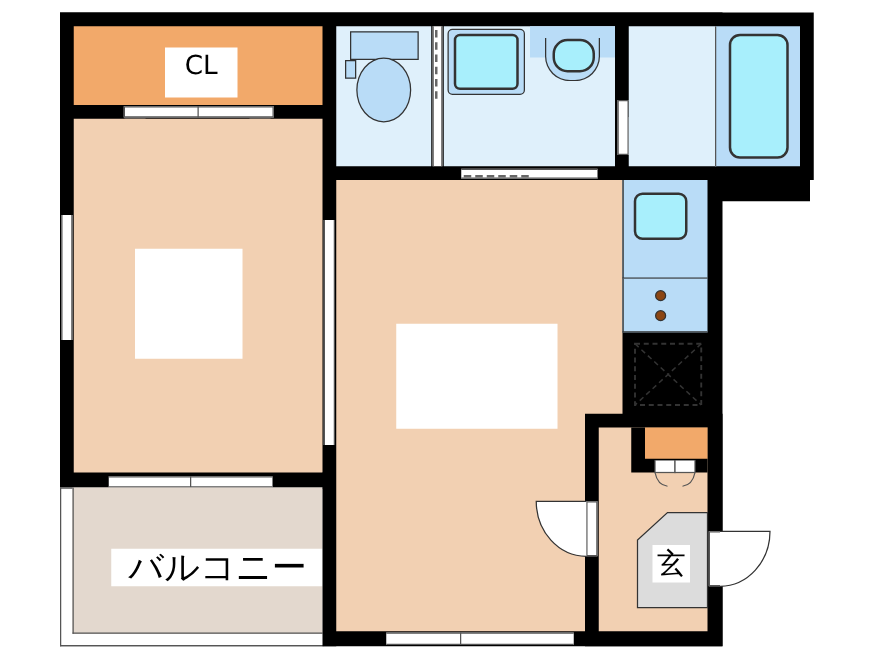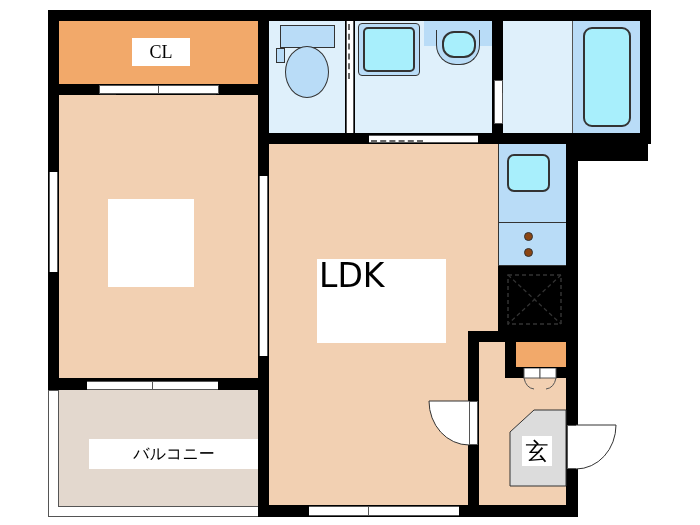--- a/index.html
+++ b/index.html
@@ -16,41 +16,41 @@
   .winv{background:#fff;border-left:1px solid #555;border-right:1px solid #555;}
 </style>
 </head>
 <body>
 
 <div class="abs wall" style="left:48px;top:10px;width:603px;height:134px;"></div>
 <div class="abs wall" style="left:566px;top:133px;width:82px;height:28px;"></div>
 <div class="abs wall" style="left:48px;top:10px;width:530px;height:507px;"></div>
 
 <div class="abs room-cl" style="left:59px;top:21px;width:199px;height:63px;"></div>
-<div class="label" style="left:132px;top:38px;width:58px;height:28px;font-size:18px;text-align:center;line-height:28px;font-family:Liberation Serif, serif;">CL</div>
+<div class="label" style="left:132px;top:38px;width:58px;height:40px;font-size:21px;text-align:center;line-height:28px;">CL</div>
 
 <div class="abs win" style="left:99px;top:85px;width:120px;height:9px;border:1px solid #555;"></div>
 <div class="abs" style="left:158px;top:85px;width:1px;height:9px;background:#555;"></div>
 <svg class="abs" style="left:98px;top:94px;" width="124" height="26">
   <polygon points="2,1 18,1 10,24" fill="#fff" stroke="#333" stroke-width="1"></polygon>
   <polygon points="102,1 118,1 110,24" fill="#fff" stroke="#333" stroke-width="1"></polygon>
 </svg>
 
 <div class="abs room-wood" style="left:59px;top:95px;width:199px;height:283px;"></div>
 <div class="label" style="left:108px;top:199px;width:84px;height:88px;font-size:36px;padding-left:2px;">
 </div>
 
 <div class="abs winv" style="left:49px;top:172px;width:9px;height:100px;"></div>
 <div class="abs winv" style="left:259px;top:176px;width:9px;height:180px;"></div>
 <div class="abs win" style="left:87px;top:381px;width:131px;height:9px;"></div>
 <div class="abs" style="left:152px;top:381px;width:1px;height:9px;background:#555;"></div>
 
 <div class="abs" style="left:48px;top:390px;width:211px;height:127px;background:#fff;border:1px solid #555;border-right:none;"></div>
 <div class="abs" style="left:58px;top:390px;width:200px;height:117px;background:#e3d8ce;border-left:1px solid #555;border-bottom:1px solid #555;"></div>
-<div class="label" style="left:89px;top:439px;width:170px;height:30px;font-size:16px;text-align:center;line-height:30px;">バルコニー</div>
+<div class="label" style="left:89px;top:439px;width:170px;height:30px;font-size:28px;text-align:center;line-height:30px;">バルコニー</div>
 <div class="abs wall" style="left:258px;top:378px;width:11px;height:139px;"></div>
 
 <div class="abs room-wet" style="left:269px;top:21px;width:76px;height:112px;"></div>
 <div class="abs blue" style="left:280px;top:25px;width:55px;height:23px;"></div>
 <div class="abs blue" style="left:276px;top:48px;width:9px;height:15px;"></div>
 <div class="abs blue" style="left:285px;top:46px;width:44px;height:52px;border-radius:50%;"></div>
 <div class="abs winv" style="left:346px;top:21px;width:8px;height:112px;background:#fff;"></div>
 <div class="abs" style="left:348px;top:24px;width:2px;height:55px;border-left:2px dashed #666;"></div>
 
 <div class="abs room-wet" style="left:355px;top:21px;width:137px;height:112px;"></div>
@@ -65,21 +65,20 @@
 </svg>
 
 <div class="abs room-wet" style="left:503px;top:21px;width:70px;height:112px;"></div>
 <div class="abs" style="left:572px;top:21px;width:68px;height:112px;background:#b9dcf7;border-left:1px solid #555;"></div>
 <div class="abs cyan" style="left:583px;top:27px;width:48px;height:100px;border-radius:9px;"></div>
 
 <div class="abs room-wood" style="left:269px;top:144px;width:229px;height:361px;"></div>
 <div class="abs win" style="left:369px;top:135px;width:109px;height:8px;"></div>
 <div class="abs" style="left:371px;top:140px;width:52px;height:1px;border-top:2px dashed #666;"></div>
 <div class="label" style="left:317px;top:259px;width:127px;height:84px;font-size:33px;padding-left:2px;">
-  <div>LDK</div>
 </div>
 <div class="abs win" style="left:309px;top:506px;width:150px;height:10px;"></div>
 <div class="abs" style="left:368px;top:506px;width:1px;height:10px;background:#555;"></div>
 
 <div class="abs" style="left:498px;top:144px;width:68px;height:79px;background:#b9dcf7;border-left:1px solid #333;border-bottom:1px solid #333;"></div>
 <div class="abs cyan" style="left:507px;top:154px;width:43px;height:38px;border-radius:7px;"></div>
 <div class="abs" style="left:498px;top:223px;width:68px;height:43px;background:#b9dcf7;border-left:1px solid #333;border-bottom:1px solid #333;"></div>
 <div class="abs" style="left:524px;top:232px;width:9px;height:9px;border-radius:50%;background:#8b4513;border:1px solid #333;"></div>
 <div class="abs" style="left:524px;top:248px;width:9px;height:9px;border-radius:50%;background:#8b4513;border:1px solid #333;"></div>
 <svg class="abs" style="left:506px;top:273px;" width="58" height="54">

